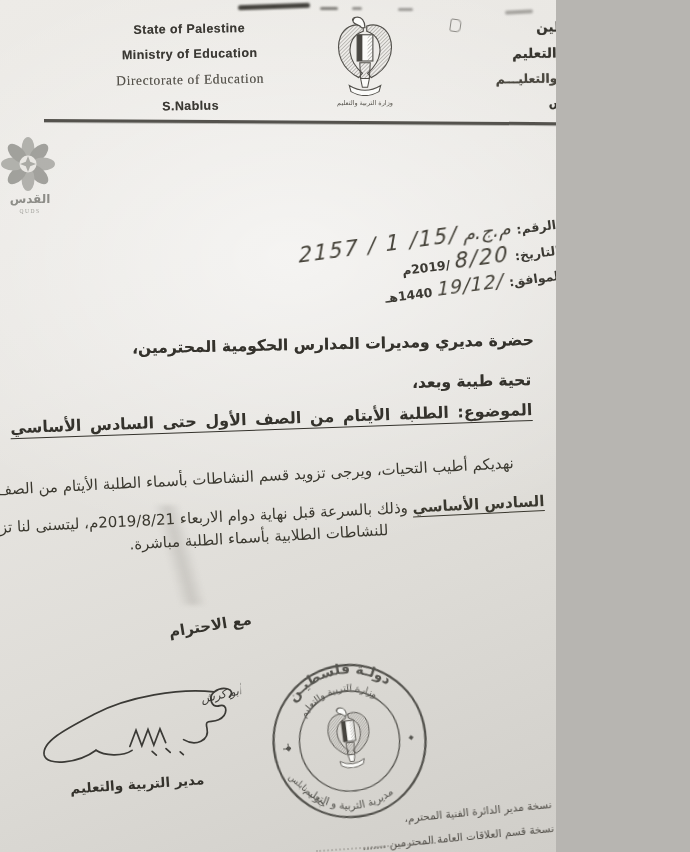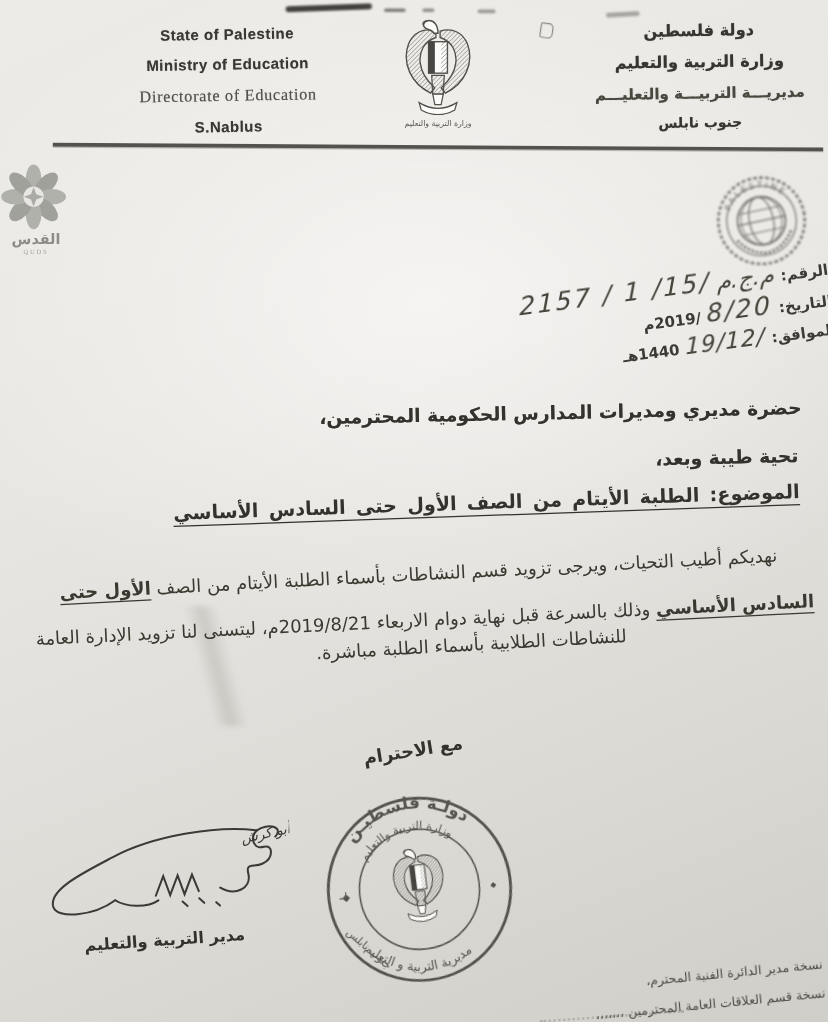--- a/index.html
+++ b/index.html
@@ -1,17 +1,17 @@
 <!DOCTYPE html>
 <html lang="ar"><head>
 <meta charset="utf-8">
 <style>
   html,body{margin:0;padding:0;background:#b7b5b1;}
   .page{
-    position:relative;width:690px;height:852px;overflow:hidden;
+    position:relative;width:556px;height:852px;overflow:hidden;
     font-family:"DejaVu Sans",sans-serif;color:#2f2d2a;
     background:
       radial-gradient(ellipse 620px 420px at 52% 30%, rgba(255,255,255,.55), rgba(255,255,255,0) 70%),
       linear-gradient(158deg,#edebe7 0%,#e8e6e2 38%,#dedcd7 68%,#d0cec9 100%);
   }
   .abs{position:absolute;}
   
   .smudge{background:#26241f;border-radius:3px;filter:blur(1px);}
   
   .eng{width:180px;text-align:center;transform:rotate(-1deg);}

